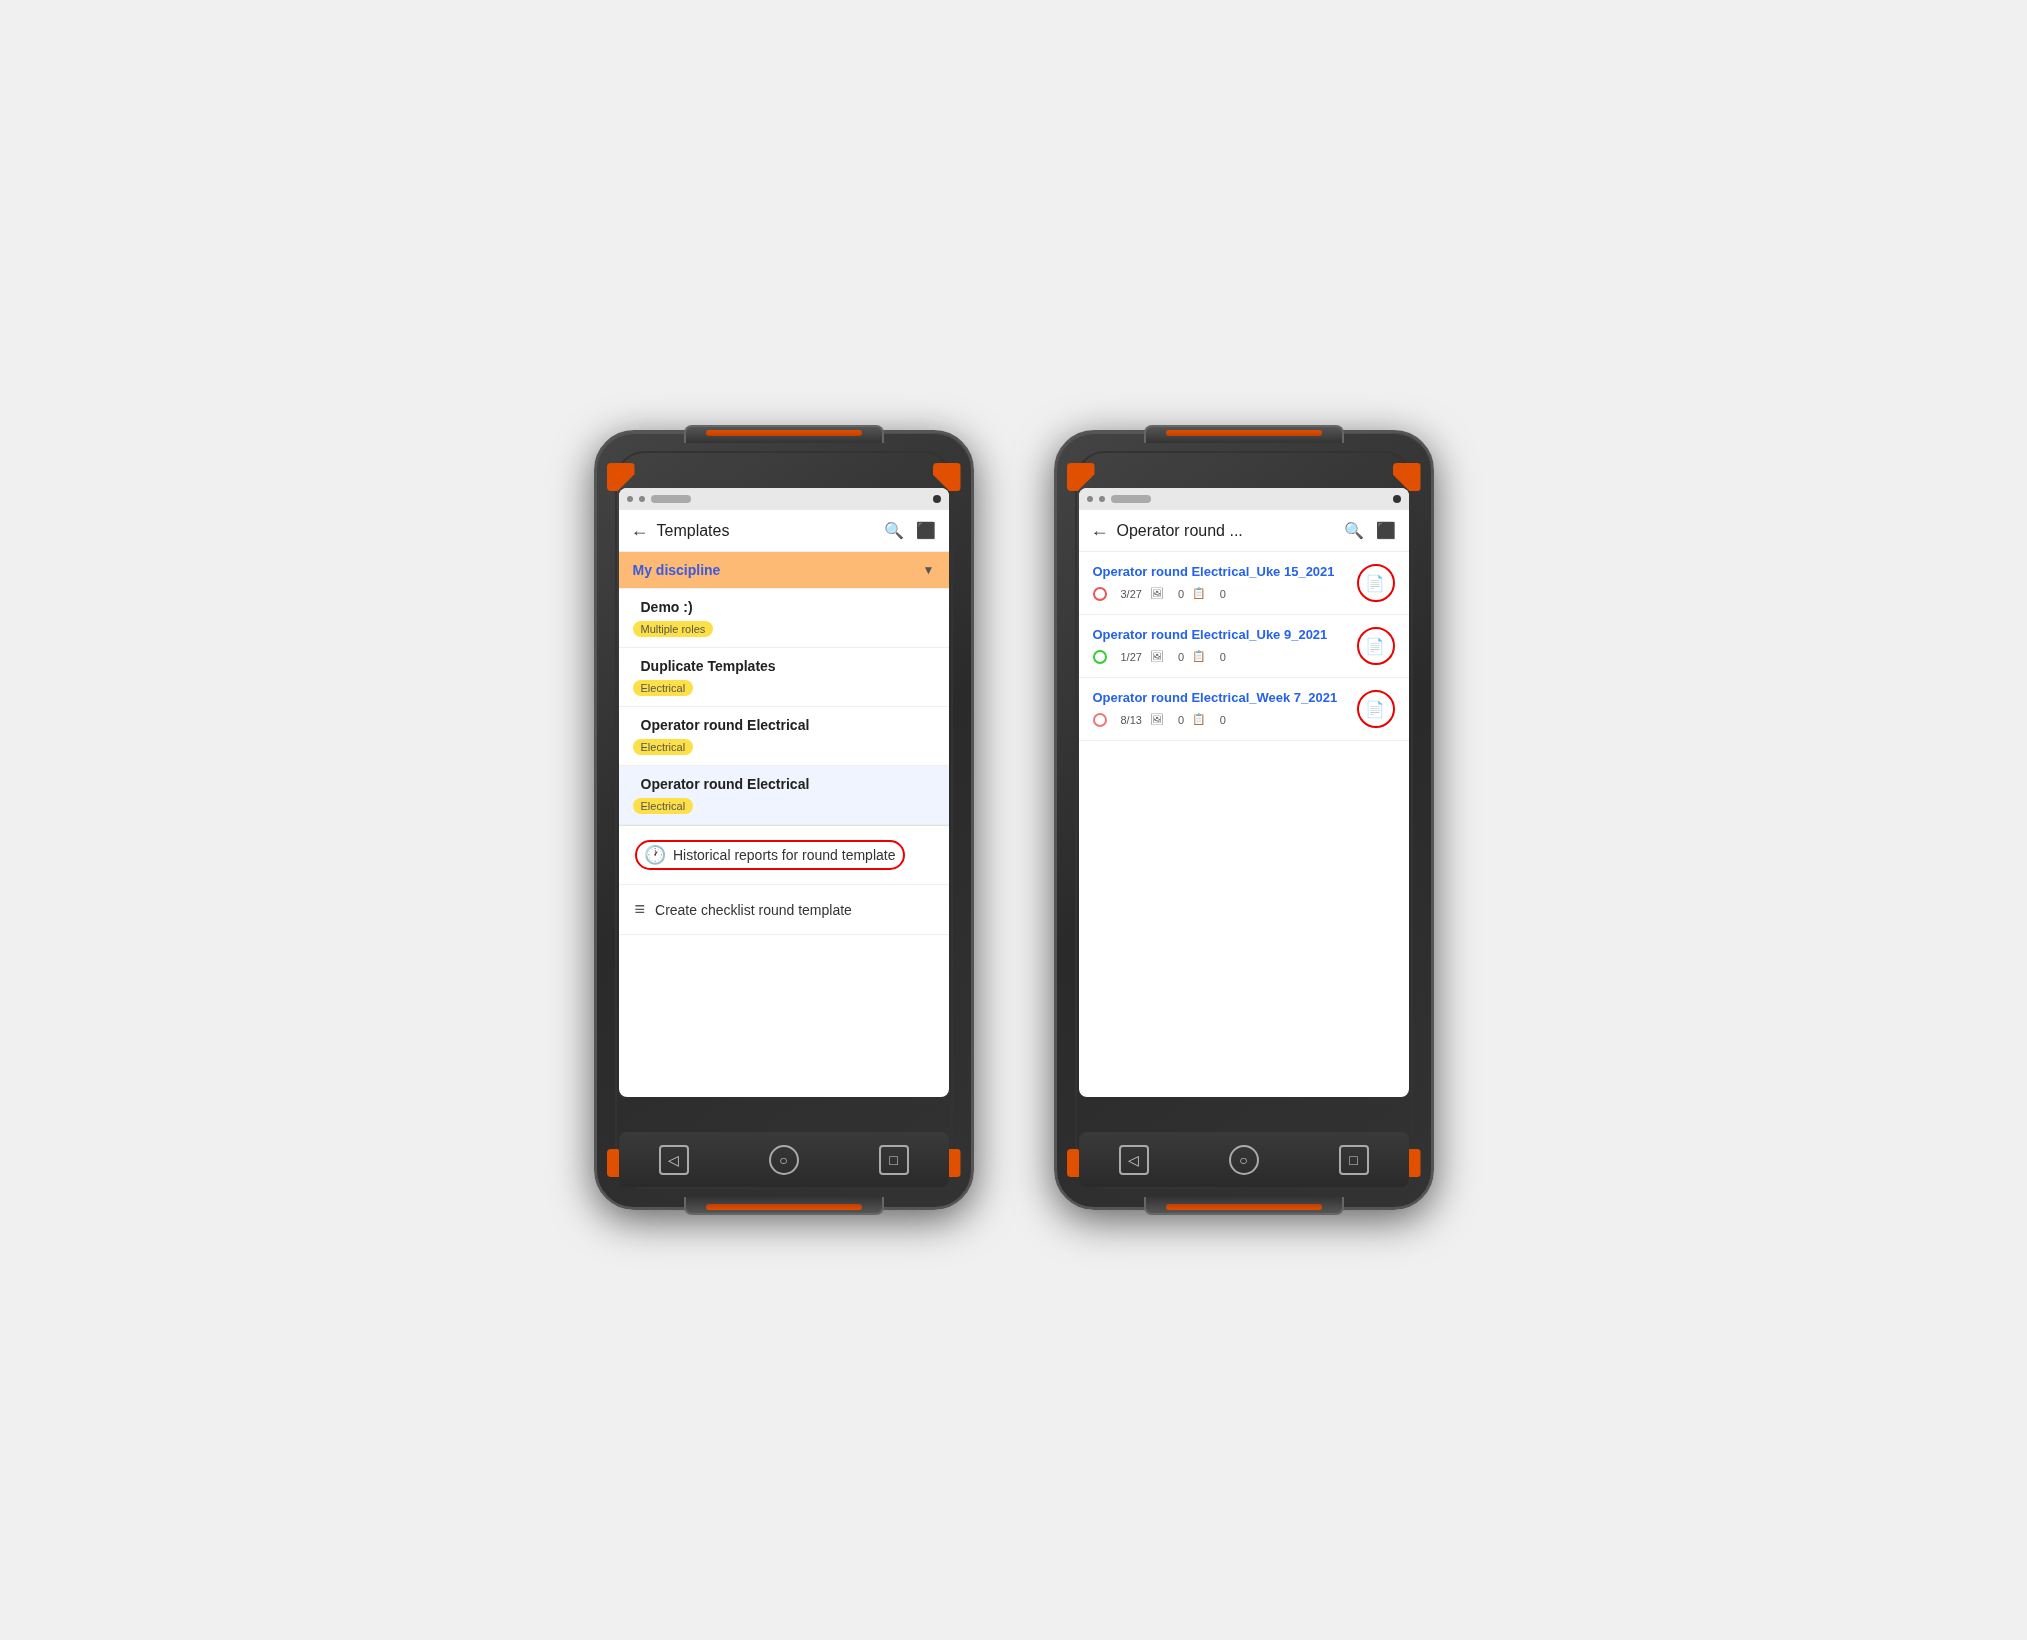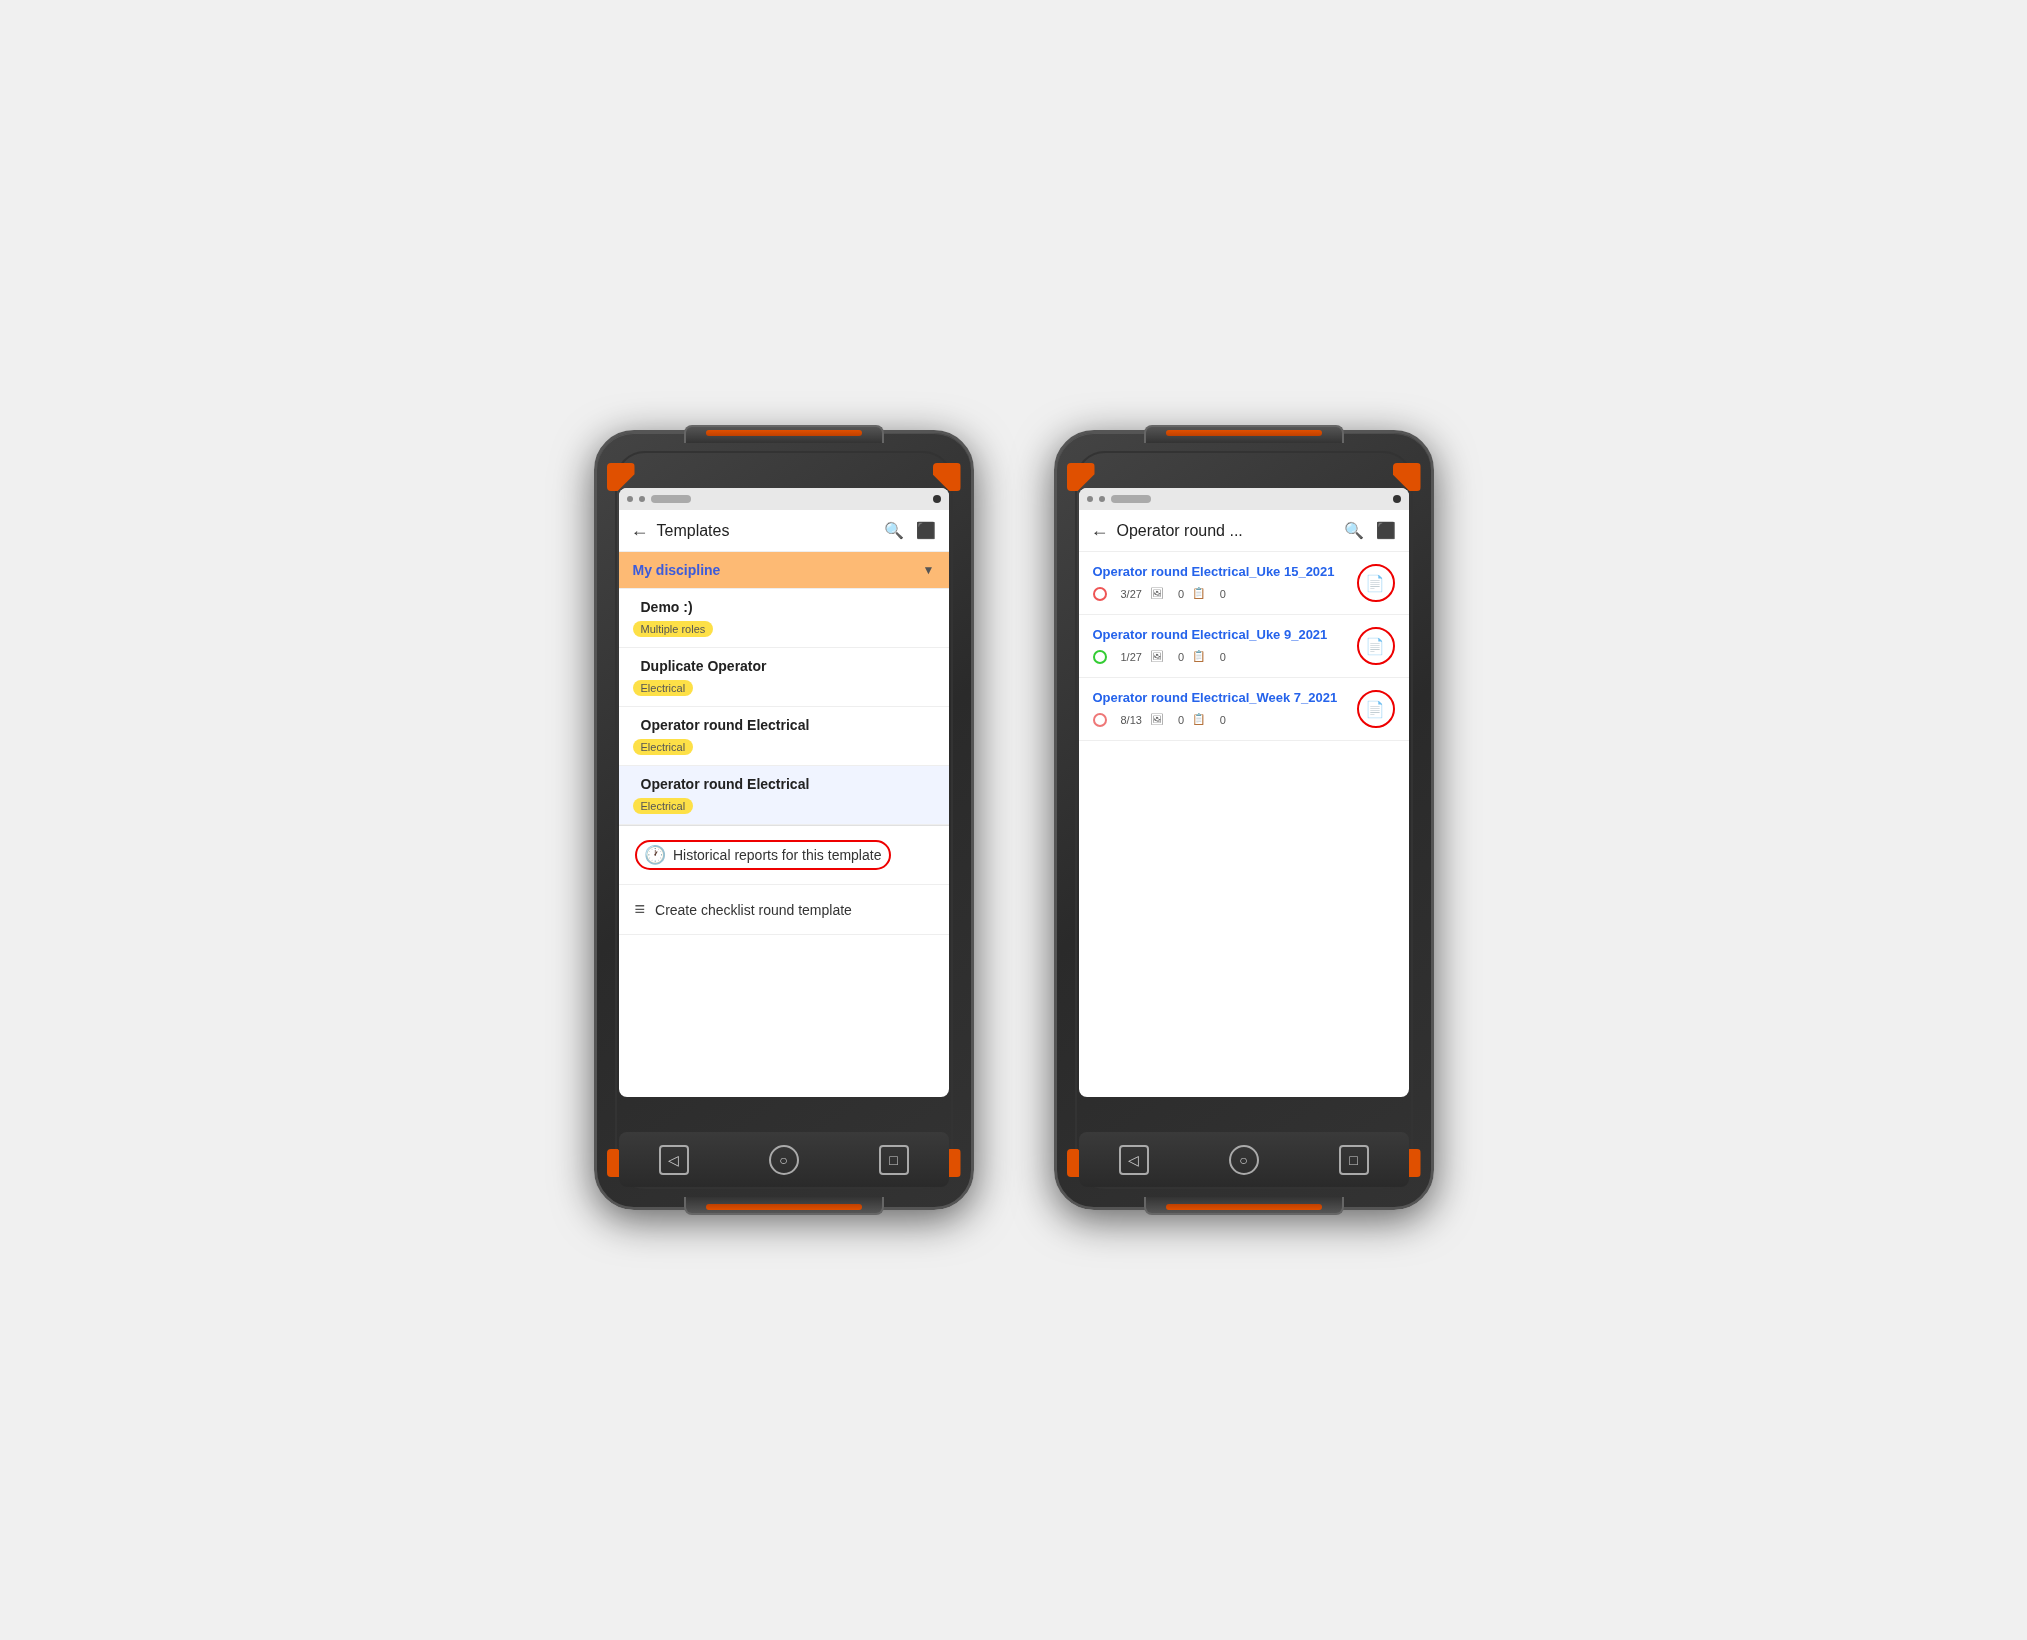--- a/index.html
+++ b/index.html
@@ -359,40 +359,40 @@
         <span class="discipline-label">My discipline</span>
         <span class="chevron-icon">▼</span>
       </div>
 
       <div class="list-item">
         <div class="list-item-title">Demo :)</div>
         <span class="list-item-tag">Multiple roles</span>
       </div>
 
       <div class="list-item">
-        <div class="list-item-title">Duplicate Operator</div>
+        <div class="list-item-title">Duplicate Templates</div>
         <span class="list-item-tag">Electrical</span>
       </div>
 
       <div class="list-item">
         <div class="list-item-title">Operator round Electrical</div>
         <span class="list-item-tag">Electrical</span>
       </div>
 
       <div class="list-item selected">
         <div class="list-item-title">Operator round Electrical</div>
         <span class="list-item-tag">Electrical</span>
       </div>
 
       <div class="action-section">
 
         <div class="action-item">
           <span style="border: 2px solid #e00; border-radius: 20px; padding: 2px 8px; display: inline-flex; align-items: center; gap: 6px;">
             <span class="action-icon">🕐</span>
-            <span class="action-label">Historical reports for this template</span>
+            <span class="action-label">Historical reports for round template</span>
           </span>
         </div>
 
         <div class="action-item">
           <span class="action-icon">≡</span>
           <span class="action-label">Create checklist round template</span>
         </div>
       </div>
     </div>
   </div>

